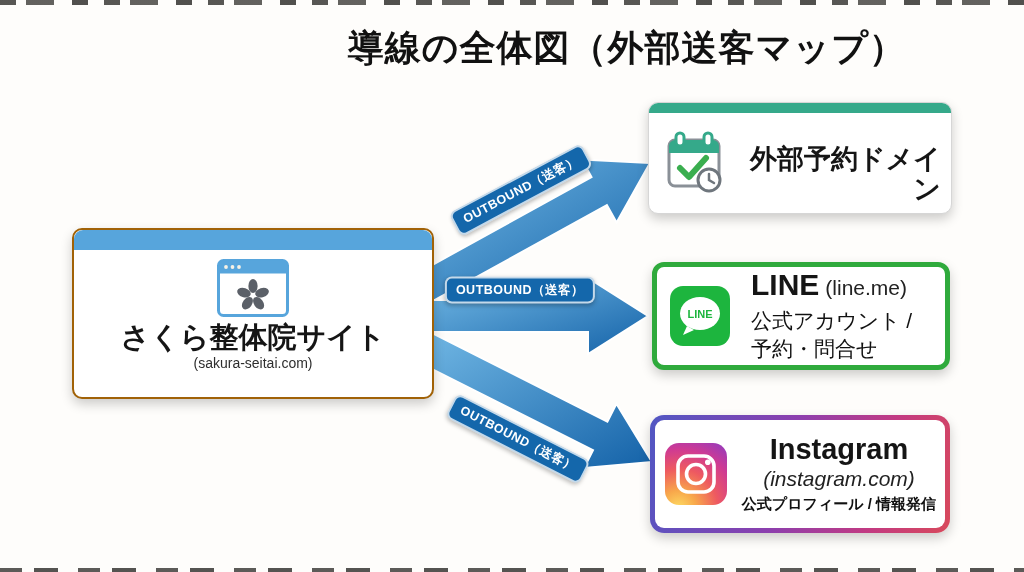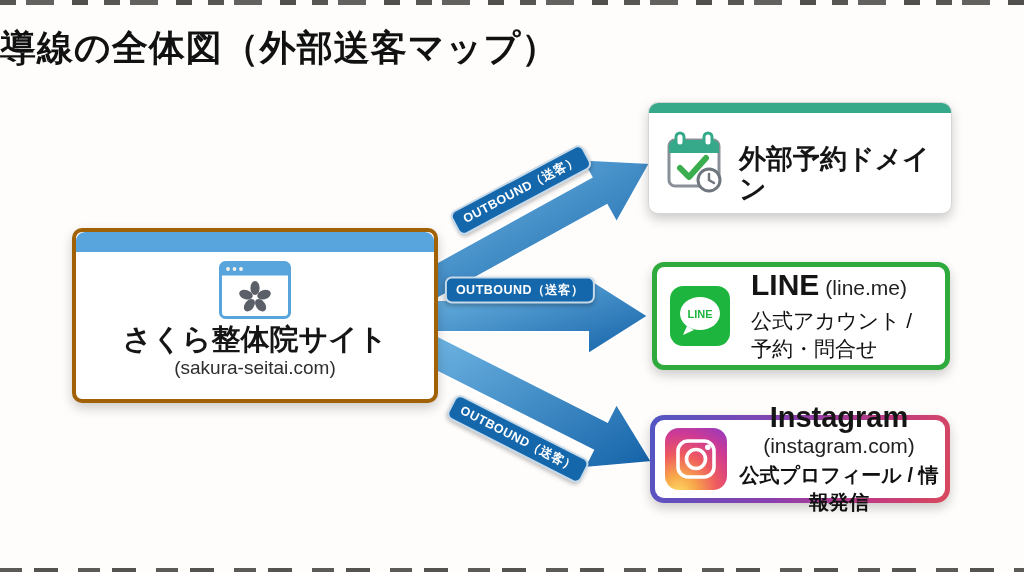--- a/index.html
+++ b/index.html
@@ -10,74 +10,74 @@
     color:#151515;
   }
   
   .edge-strip{position:absolute;left:0;width:1024px;pointer-events:none;opacity:.8;}
   .edge-strip.top{top:0;height:5px;
     background:repeating-linear-gradient(90deg,#2e2d2a 0 16px,transparent 16px 26px,#3c3b37 26px 54px,transparent 54px 72px,#262522 72px 88px,transparent 88px 104px);}
   .edge-strip.bottom{bottom:0;height:4px;
     background:repeating-linear-gradient(90deg,#33322f 0 22px,transparent 22px 34px,#2a2926 34px 58px,transparent 58px 78px);}
 
   .page-title{
-    position:absolute;top:24px;left:0;width:906px;text-align:left;
+    position:absolute;top:24px;left:0;width:906px;text-align:right;
     font-size:36px;font-weight:800;letter-spacing:1px;color:#111;
   }
 
   
   .arrows-svg{position:absolute;left:0;top:0;z-index:1;}
 
   .arrow-badge{
     position:absolute;z-index:3;white-space:nowrap;
     background:#1467ab;color:#fff;font-weight:bold;font-size:12.5px;
     padding:3px 9px;border-radius:7px;border:2px solid rgba(255,255,255,.75);
     box-shadow:0 2px 4px rgba(0,0,0,.25);letter-spacing:.5px;
   }
   .badge-1{left:521px;top:190px;transform:translate(-50%,-50%) rotate(-28deg);}
   .badge-2{left:520px;top:290px;transform:translate(-50%,-50%);}
   .badge-3{left:518px;top:439px;transform:translate(-50%,-50%) rotate(27deg);}
 
   
   .box{position:absolute;z-index:2;background:#fff;border-radius:10px;
     box-shadow:0 5px 12px rgba(0,0,0,.2);}
 
-  .site-box{left:72px;top:228px;width:358px;height:167px;border:4px solid #a16207;
+  .site-box{left:72px;top:228px;width:358px;height:167px;border:2px solid #a16207;
     display:flex;flex-direction:column;align-items:center;}
   .site-box .accent-bar{width:100%;height:20px;background:#57a5dc;border-radius:9px 9px 0 0;flex:0 0 auto;}
   .site-box .browser-icon{margin-top:9px;}
   .site-title{font-size:29px;font-weight:800;line-height:1.15;margin-top:4px;}
-  .site-domain{font-size:19px;color:#2e2e2e;margin-top:1px;}
+  .site-domain{font-size:14px;color:#2e2e2e;margin-top:1px;}
 
   .res-box{left:648px;top:102px;width:302px;height:110px;border:1px solid #d6d6d6;
     display:flex;flex-direction:column;}
   .res-box .accent-bar{width:100%;height:10px;background:#35a98a;border-radius:9px 9px 0 0;flex:0 0 auto;}
   .res-body{flex:1;display:flex;align-items:center;padding:0 10px 0 14px;gap:12px;}
-  .res-text{flex:1;text-align:left;margin-top:24px;}
+  .res-text{flex:1;text-align:right;margin-top:24px;}
   .res-title{font-size:27px;font-weight:800;line-height:1.1;}
   .res-domain{font-size:19px;color:#2e2e2e;margin-top:2px;}
 
   .line-box{left:652px;top:262px;width:298px;height:108px;border:5px solid #2faa3c;border-radius:12px;
     box-sizing:border-box;display:flex;align-items:center;padding:0 8px 0 13px;gap:13px;}
   .line-text{flex:1;margin-left:8px;}
   .line-title-row{line-height:1.05;}
   .line-title{font-size:30px;font-weight:800;}
   .line-domain{font-size:21px;color:#222;margin-left:6px;}
   .line-subtitle{font-size:21px;color:#111;margin-top:7px;}
 
-  .ig-wrap{position:absolute;z-index:2;left:650px;top:415px;width:300px;height:88px;
+  .ig-wrap{position:absolute;z-index:2;left:650px;top:415px;width:300px;height:118px;
     box-sizing:border-box;padding:5px;border-radius:14px;
     background:linear-gradient(105deg,#5157c3 0%,#8c3fae 45%,#c23a82 75%,#d8495b 100%);
     box-shadow:0 5px 12px rgba(0,0,0,.2);}
   .ig-inner{width:100%;height:100%;background:#fff;border-radius:9px;
     display:flex;align-items:center;padding:0 6px 0 10px;box-sizing:border-box;gap:12px;}
   .ig-text{flex:1;text-align:center;}
   .ig-title{font-size:29px;font-weight:800;line-height:1.05;}
-  .ig-domain{font-size:21px;color:#222;margin-top:2px;}
-  .ig-subtitle{font-size:20px;font-weight:700;color:#111;margin-top:4px;}
+  .ig-domain{font-size:21px;color:#222;margin-top:2px;font-style:italic;}
+  .ig-subtitle{font-size:15px;font-weight:700;color:#111;margin-top:4px;}
 </style>
 </head>
 <body>
 
 <div class="edge-strip top"></div>
 <div class="edge-strip bottom"></div>
 
 <div class="page-title">導線の全体図（外部送客マップ）</div>
 
 <svg class="arrows-svg" width="1024" height="572" viewBox="0 0 1024 572">

